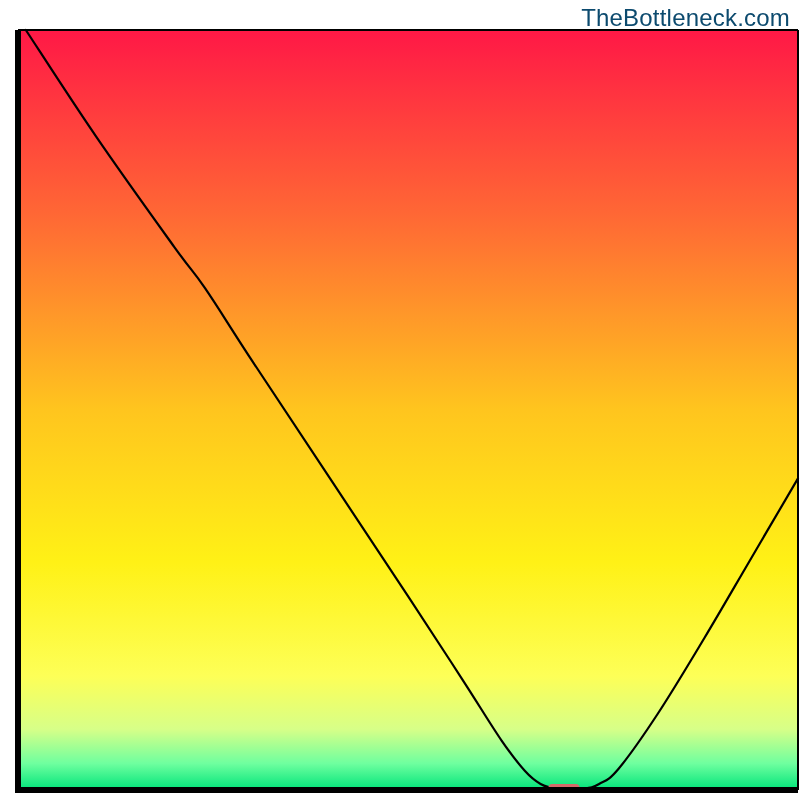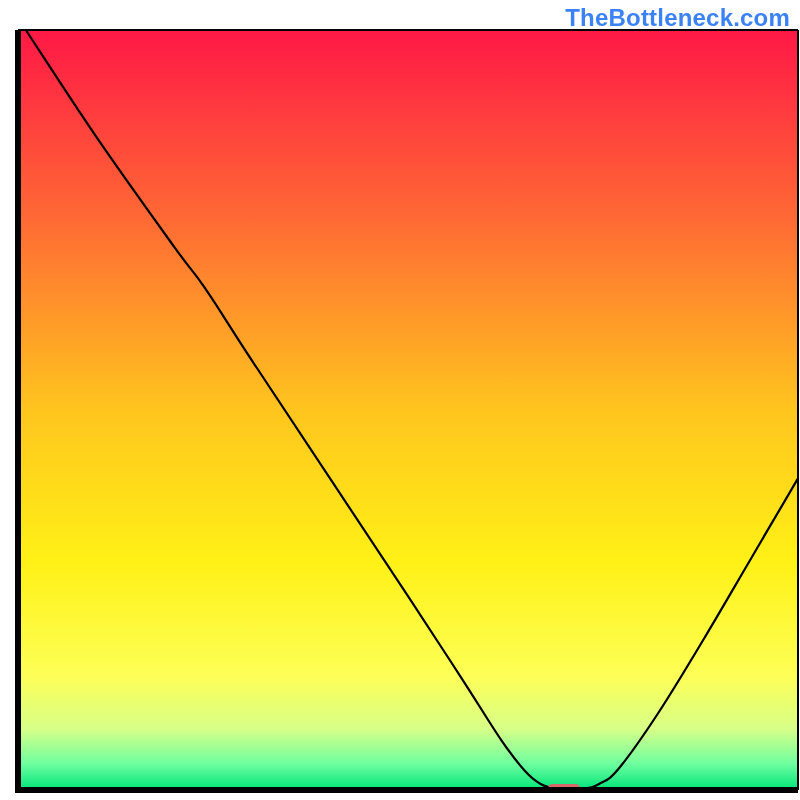--- a/index.html
+++ b/index.html
@@ -13,22 +13,22 @@
   .frame {
     position: relative;
     width: 800px;
     height: 800px;
   }
   .watermark {
     position: absolute;
     top: 4px;
     right: 10px;
     font-size: 24px;
-    font-weight: bold;
-    color: #3b82f6;
+    font-weight: normal;
+    color: #0c4a6e;
     letter-spacing: 0.2px;
   }
   svg {
     display: block;
   }
   .curve {
     fill: none;
     stroke: #000000;
     stroke-width: 2.2;
     stroke-linecap: round;

